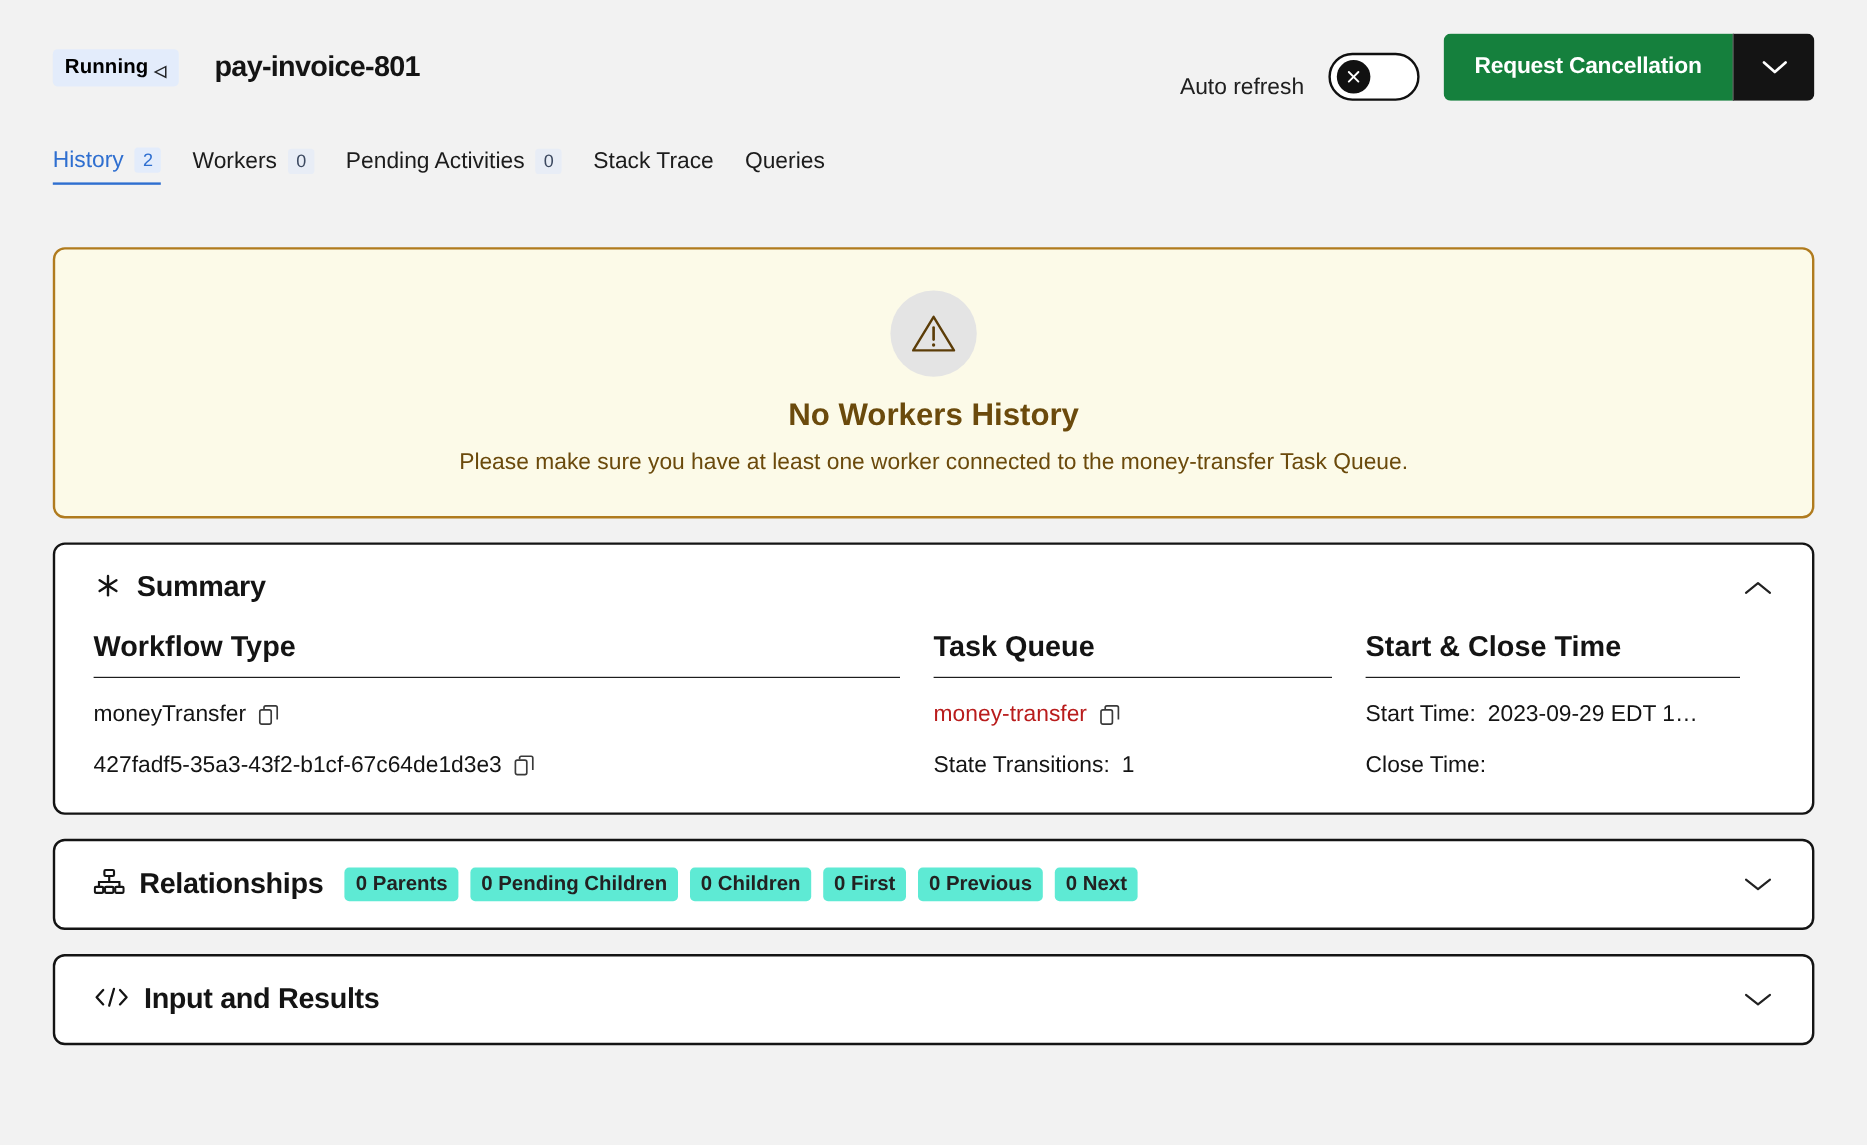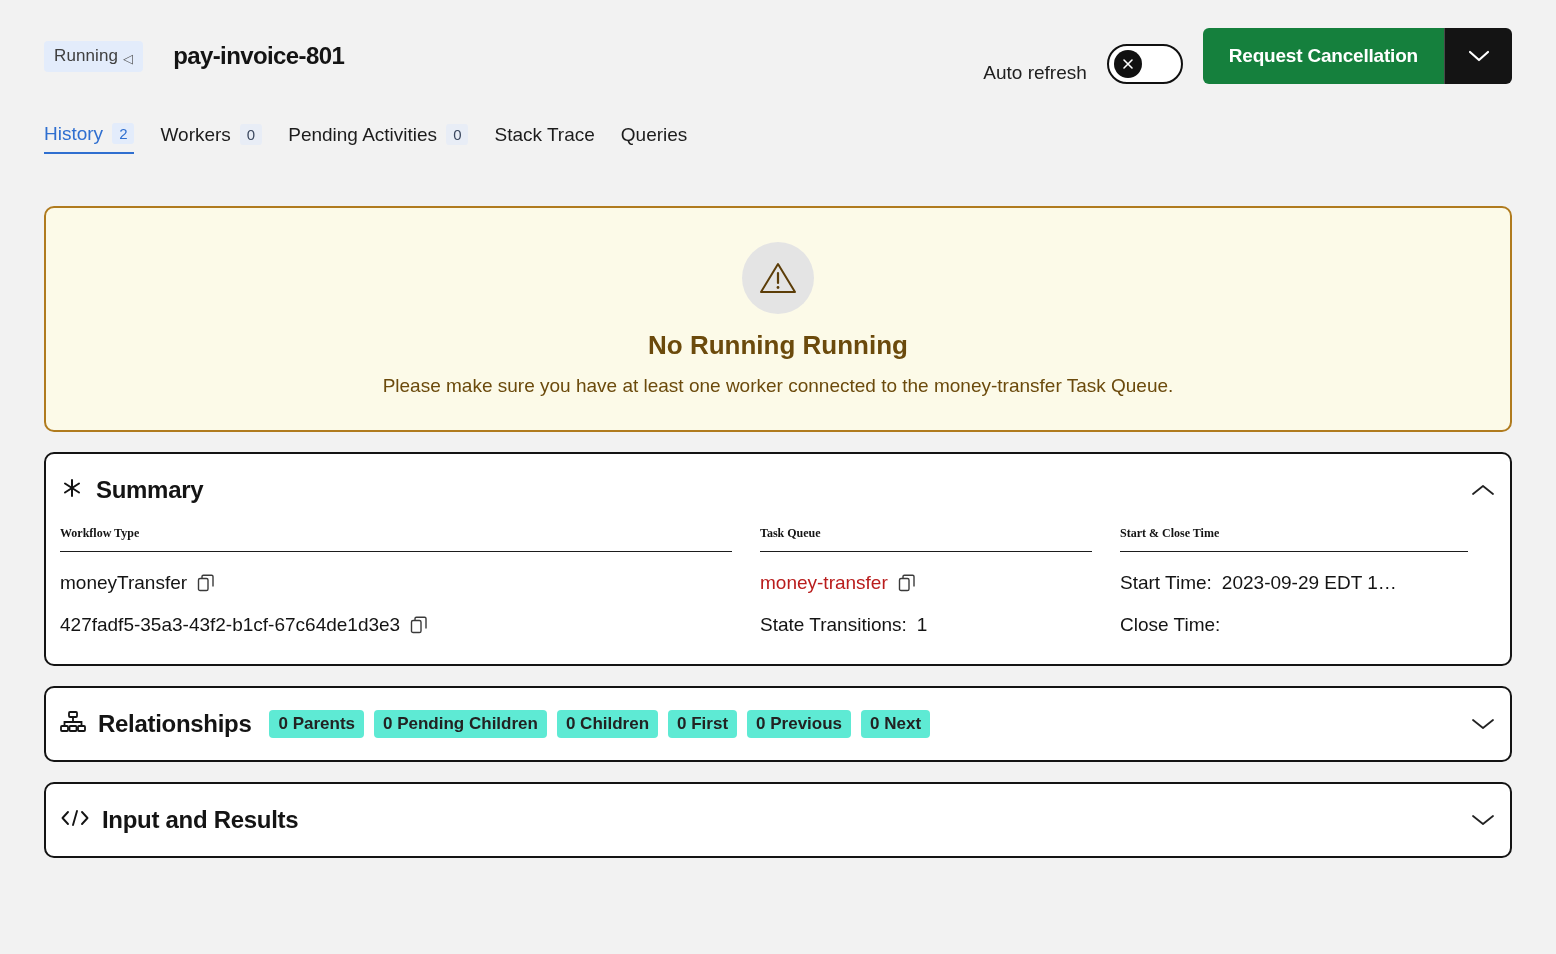--- a/index.html
+++ b/index.html
@@ -22,23 +22,23 @@
 
   
   .header {
     display: flex;
     align-items: center;
     height: 112px;
     gap: 14px;
   }
   .status-pill {
     background: #e3ecfb;
-    color: #404040;
+    color: #000000;
     font-size: 17px;
-    font-weight: 400;
+    font-weight: 700;
     padding: 5px 10px 6px 10px;
     border-radius: 4px;
     display: flex;
     align-items: flex-end;
     gap: 5px;
     letter-spacing: 0.1px;
   }
   .status-pill .tick {
     font-size: 13px;
     opacity: .85;
@@ -183,21 +183,21 @@
     font-size: 19px;
     color: #6b4a0c;
   }
 
   
   .card {
     margin-top: 20px;
     background: #fff;
     border: 2px solid #141414;
     border-radius: 10px;
-    padding: 0 14px;
+    padding: 0 32px;
   }
   .card-head {
     display: flex;
     align-items: center;
     gap: 12px;
     height: 72px;
   }
   .card-title {
     font-size: 24px;
     font-weight: 700;
@@ -224,26 +224,25 @@
   
   .summary-body {
     display: flex;
     padding-bottom: 28px;
     gap: 0;
   }
   .col-wf { width: 700px; }
   .col-tq { width: 360px; }
   .col-st { flex: 1; }
   .col-head {
-    font-size: 12px;
+    font-size: 24px;
     font-weight: 700;
     padding-bottom: 10px;
     border-bottom: 1.5px solid #1d1d1d;
     margin-right: 28px;
-    font-family: Liberation Serif, serif;
   }
   .col-line {
     font-size: 19px;
     margin-top: 20px;
     display: flex;
     align-items: center;
     gap: 10px;
     white-space: nowrap;
   }
   .link-underline {
@@ -307,21 +306,21 @@
   </div>
 
   <div class="banner">
     <div class="banner-icon">
       <svg width="40" height="40" viewBox="0 0 40 40">
         <path d="M20 6 L37 34 L3 34 Z" fill="none" stroke="#5c3d08" stroke-width="2" stroke-linejoin="round"></path>
         <path d="M20 15 L20 25" stroke="#5c3d08" stroke-width="2.2" stroke-linecap="round"></path>
         <circle cx="20" cy="29.5" r="1.4" fill="#5c3d08"></circle>
       </svg>
     </div>
-    <div class="banner-title">No Running Running</div>
+    <div class="banner-title">No Workers History</div>
     <div class="banner-text">Please make sure you have at least one worker connected to the money-transfer Task Queue.</div>
   </div>
 
   <div class="card">
     <div class="card-head">
       <span>
         <svg width="24" height="24" viewBox="0 0 24 24">
           <g stroke="#141414" stroke-width="2" stroke-linecap="round">
             <path d="M12 4 L12 20"></path>
             <path d="M5 7.5 L19 16.5"></path>

